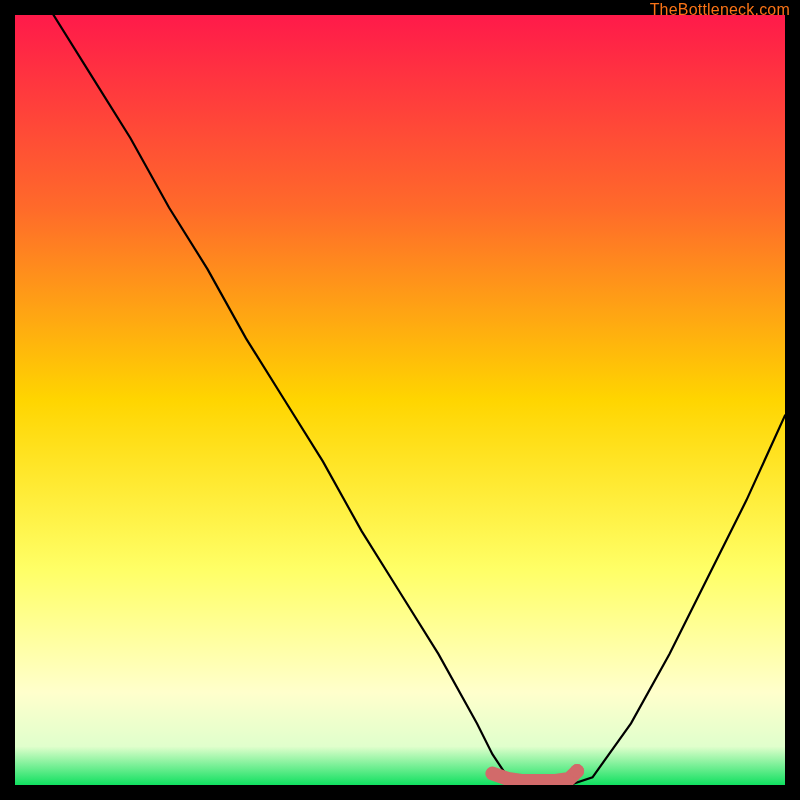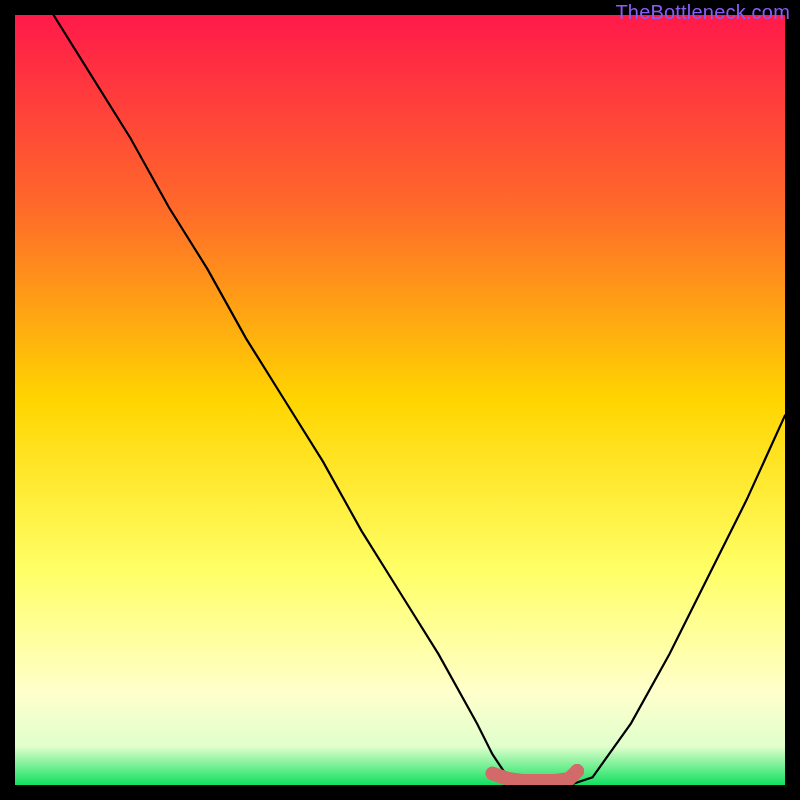--- a/index.html
+++ b/index.html
@@ -15,22 +15,22 @@
     position: absolute;
     left: 15px;
     top: 15px;
     width: 770px;
     height: 770px;
   }
   .watermark {
     position: absolute;
     top: 1px;
     right: 10px;
-    color: #8b5cf6;
-    font-size: 20px;
+    color: #f97316;
+    font-size: 16px;
     font-weight: 500;
     z-index: 10;
     letter-spacing: 0.2px;
   }
 </style>
 </head>
 <body>
 
 <div class="watermark">TheBottleneck.com</div>
 

